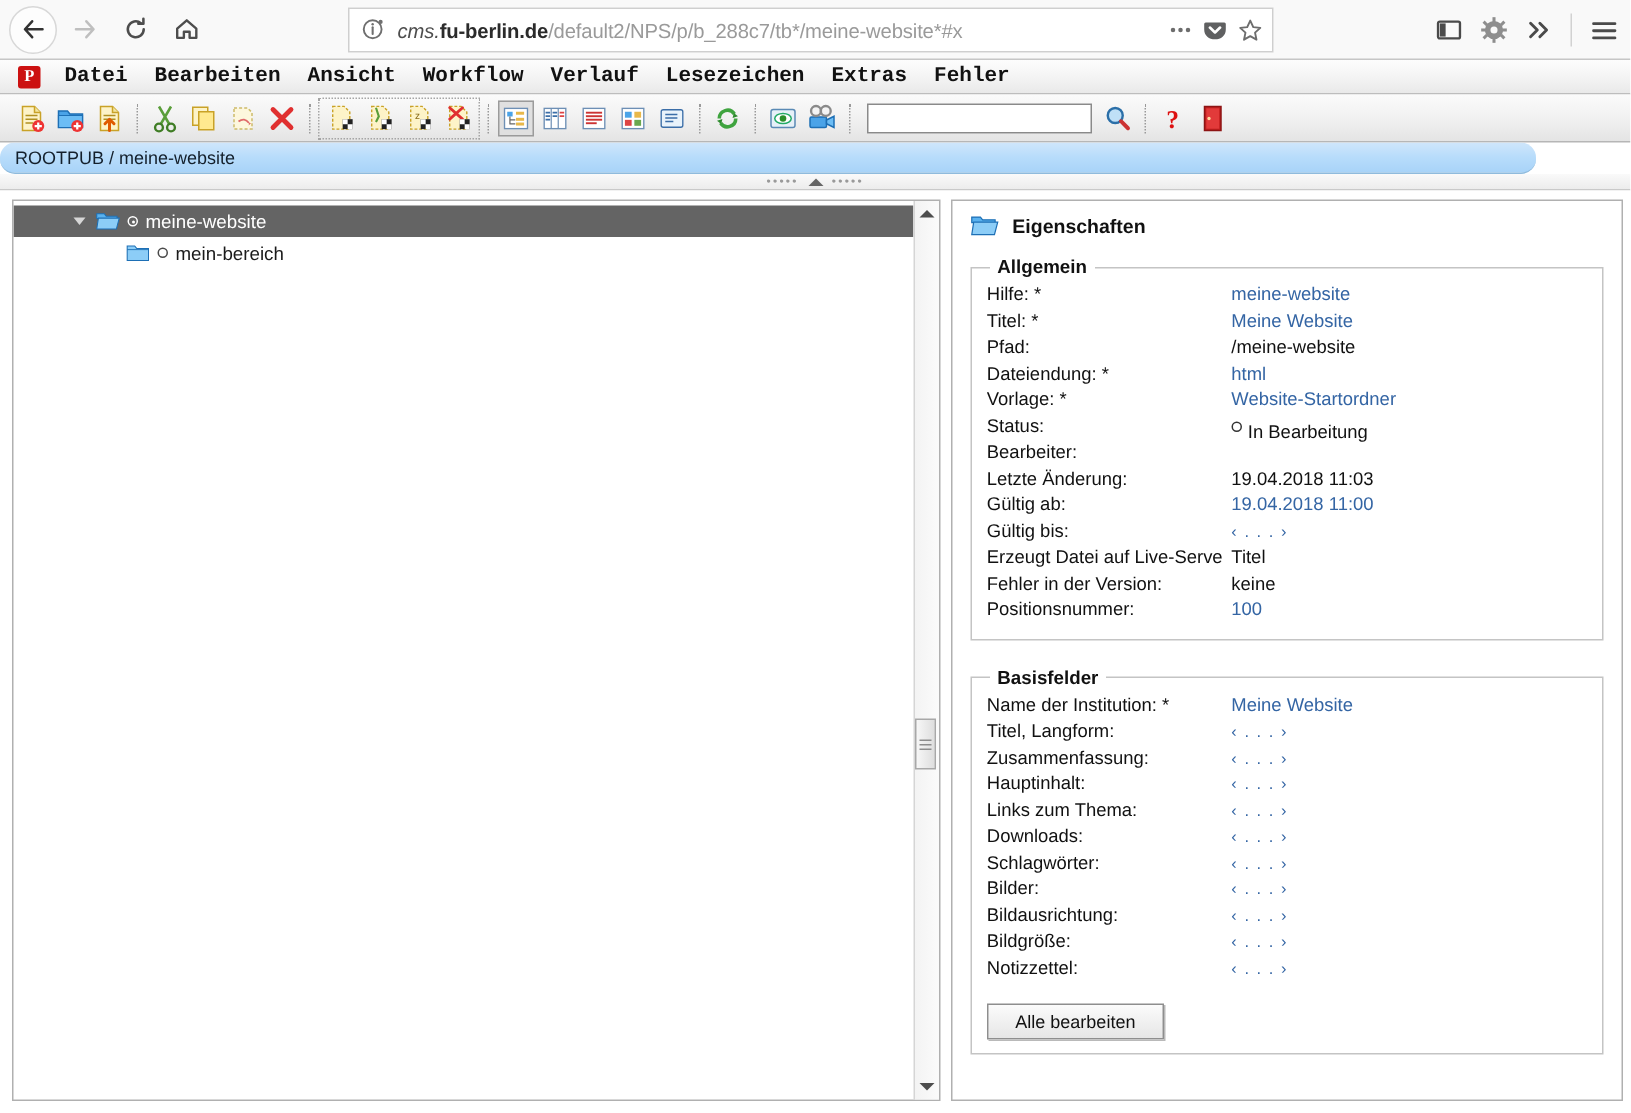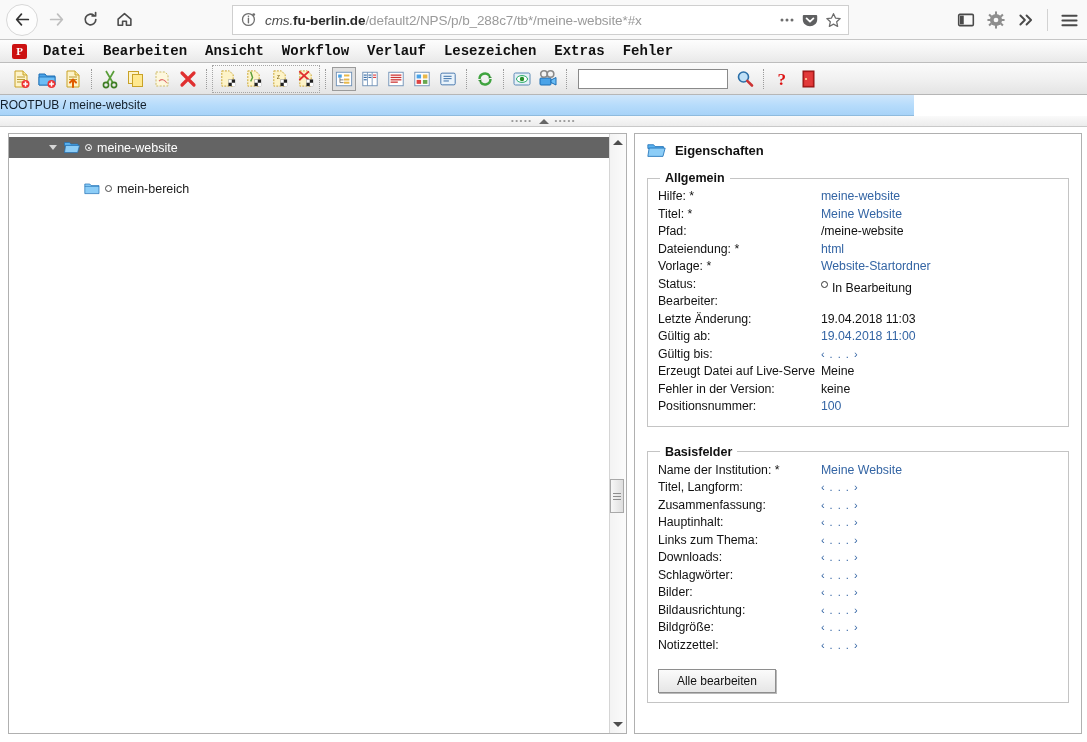--- a/index.html
+++ b/index.html
@@ -98,25 +98,26 @@
     display: flex; align-items: center;
     border: 1px dotted #a5a5a5; padding: 1px;
   }
   .tb-search {
     width: 150px; height: 20px; background: #fff;
     border: 1px solid #8a8a8a; margin: 0 4px 0 6px;
   }
 
   
   .breadcrumb {
-    width: 914px; height: 21px;
+    width: 1024px; height: 21px;
     background: linear-gradient(to bottom,#cfe6fb 0%,#b7dcfb 50%,#a8d3f8 100%);
     border-bottom: 1px solid #8fbbdd;
     display: flex; align-items: center;
-    font-size: 12px; color: #14202c;
+    padding-left: 10px;
+    font-size: 12px; color: #14202c; border-radius: 10px;
   }
   .splitter {
     width: 1087px; height: 11px;
     background: linear-gradient(to bottom,#fafafa,#ececec);
     border-bottom: 1px solid #c9c9c9;
     display: flex; align-items: center; justify-content: center;
     gap: 6px;
   }
   .split-dots { font-size: 8px; color: #9a9a9a; letter-spacing: 1.5px; line-height: 1; }
   .split-arrow {
@@ -144,21 +145,21 @@
     position: relative;
   }
   .tree-body { flex: 1 1 auto; overflow: hidden; padding-top: 3px; }
   .tree-row {
     height: 21px; display: flex; align-items: center;
     font-size: 12.5px; color: #1a1a1a;
     padding-left: 6px;
   }
   .tree-row.selected { background: #646464; color: #ffffff; }
   .tree-indent-1 { padding-left: 40px; }
-  .tree-indent-2 { padding-left: 75px; margin-top: 20px; }
+  .tree-indent-2 { padding-left: 75px; }
   .tw {
     width: 0; height: 0; margin-right: 7px;
     border-left: 4.5px solid transparent;
     border-right: 4.5px solid transparent;
     border-top: 5px solid #d6d6d6;
   }
   .folder-ico { width: 16px; height: 13px; margin-right: 5px; position: relative; flex:0 0 auto;}
   .status-dot {
     width: 7px; height: 7px; border-radius: 50%;
     border: 1px solid #4a4a4a; margin-right: 5px; flex: 0 0 auto;
@@ -662,21 +663,21 @@
       <div class="row">
         <span class="lbl">Gültig ab:</span>
         <span class="val link">19.04.2018 11:00</span>
       </div>
       <div class="row">
         <span class="lbl">Gültig bis:</span>
         <span class="val ellip">‹ . . . ›</span>
       </div>
       <div class="row">
         <span class="lbl">Erzeugt Datei auf Live-Serve</span>
-        <span class="val">Meine</span>
+        <span class="val">Titel</span>
       </div>
       <div class="row">
         <span class="lbl">Fehler in der Version:</span>
         <span class="val">keine</span>
       </div>
       <div class="row">
         <span class="lbl">Positionsnummer:</span>
         <span class="val link">100</span>
       </div>
     </fieldset>

